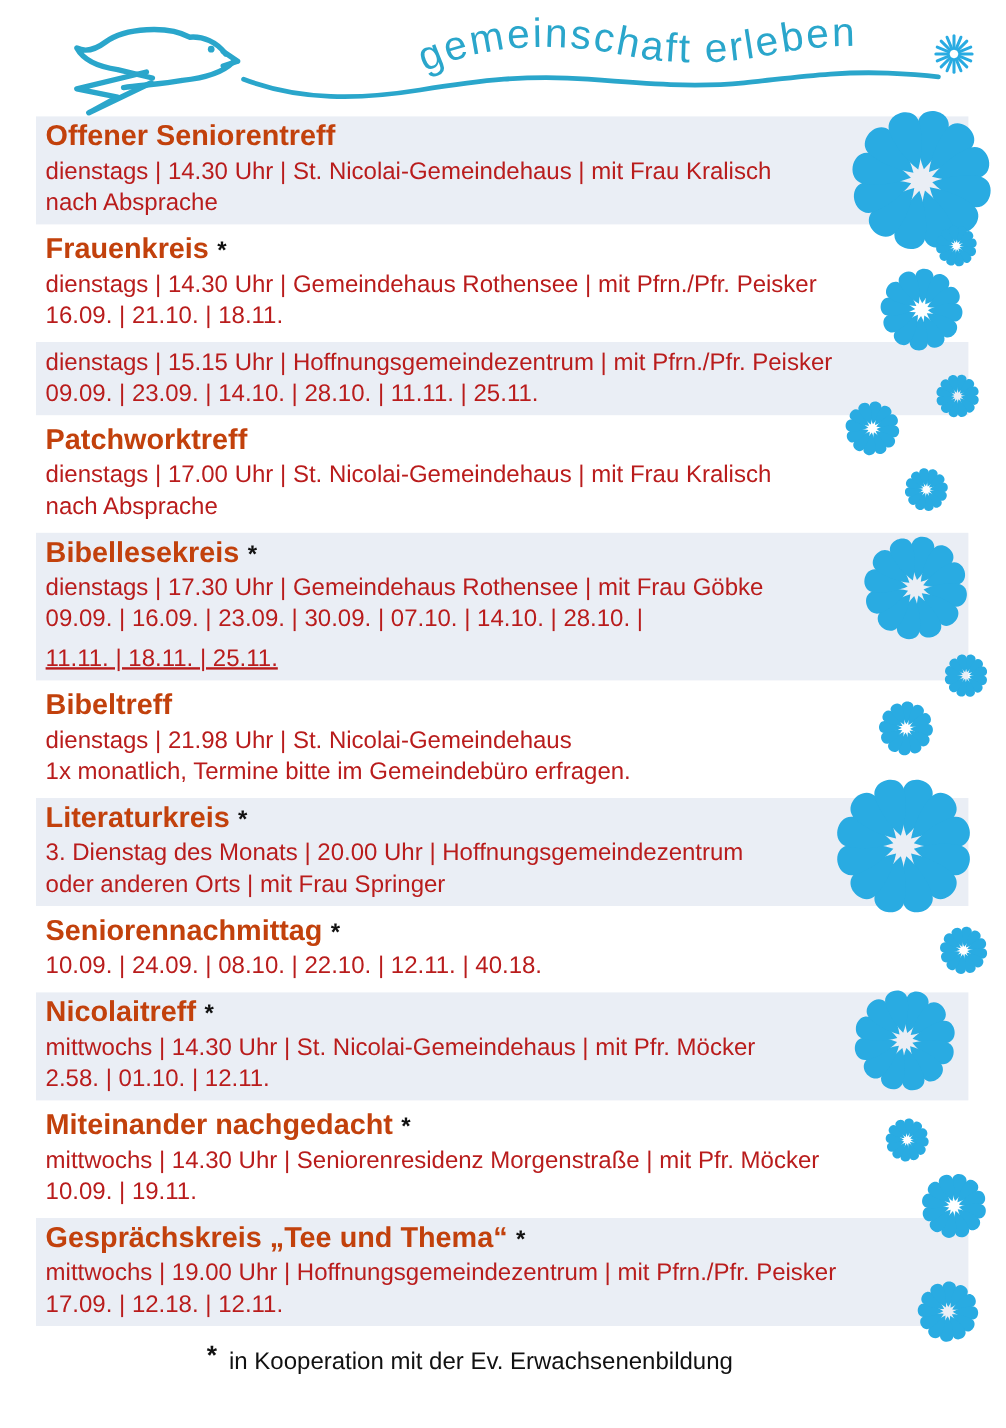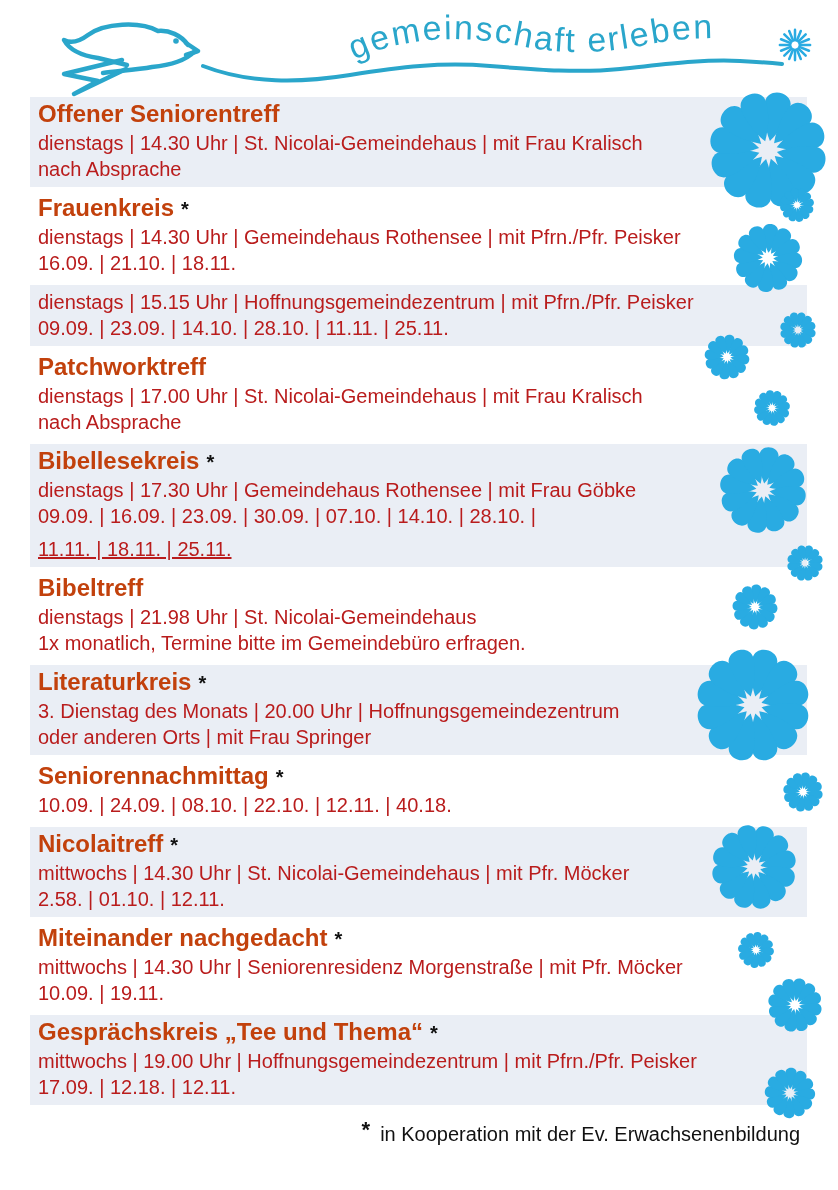--- a/index.html
+++ b/index.html
@@ -33,22 +33,22 @@
     margin-left: 7px;
   }
   .line {
     font-size: 20px;
     line-height: 26px;
     color: #b91c1c;
   }
   .line.gap-top { margin-top: 7px; text-decoration: underline; }
   .footer-note {
     margin-top: 12px;
-    text-align: right;
-    padding-right: 38px;
+    text-align: center;
+    padding-right: 55px;
     font-size: 20px;
     color: #111111;
     line-height: 26px;
   }
   .footer-note .foot-star {
     font-size: 22px;
     font-weight: bold;
     vertical-align: 4px;
     margin-right: 10px;
   }

